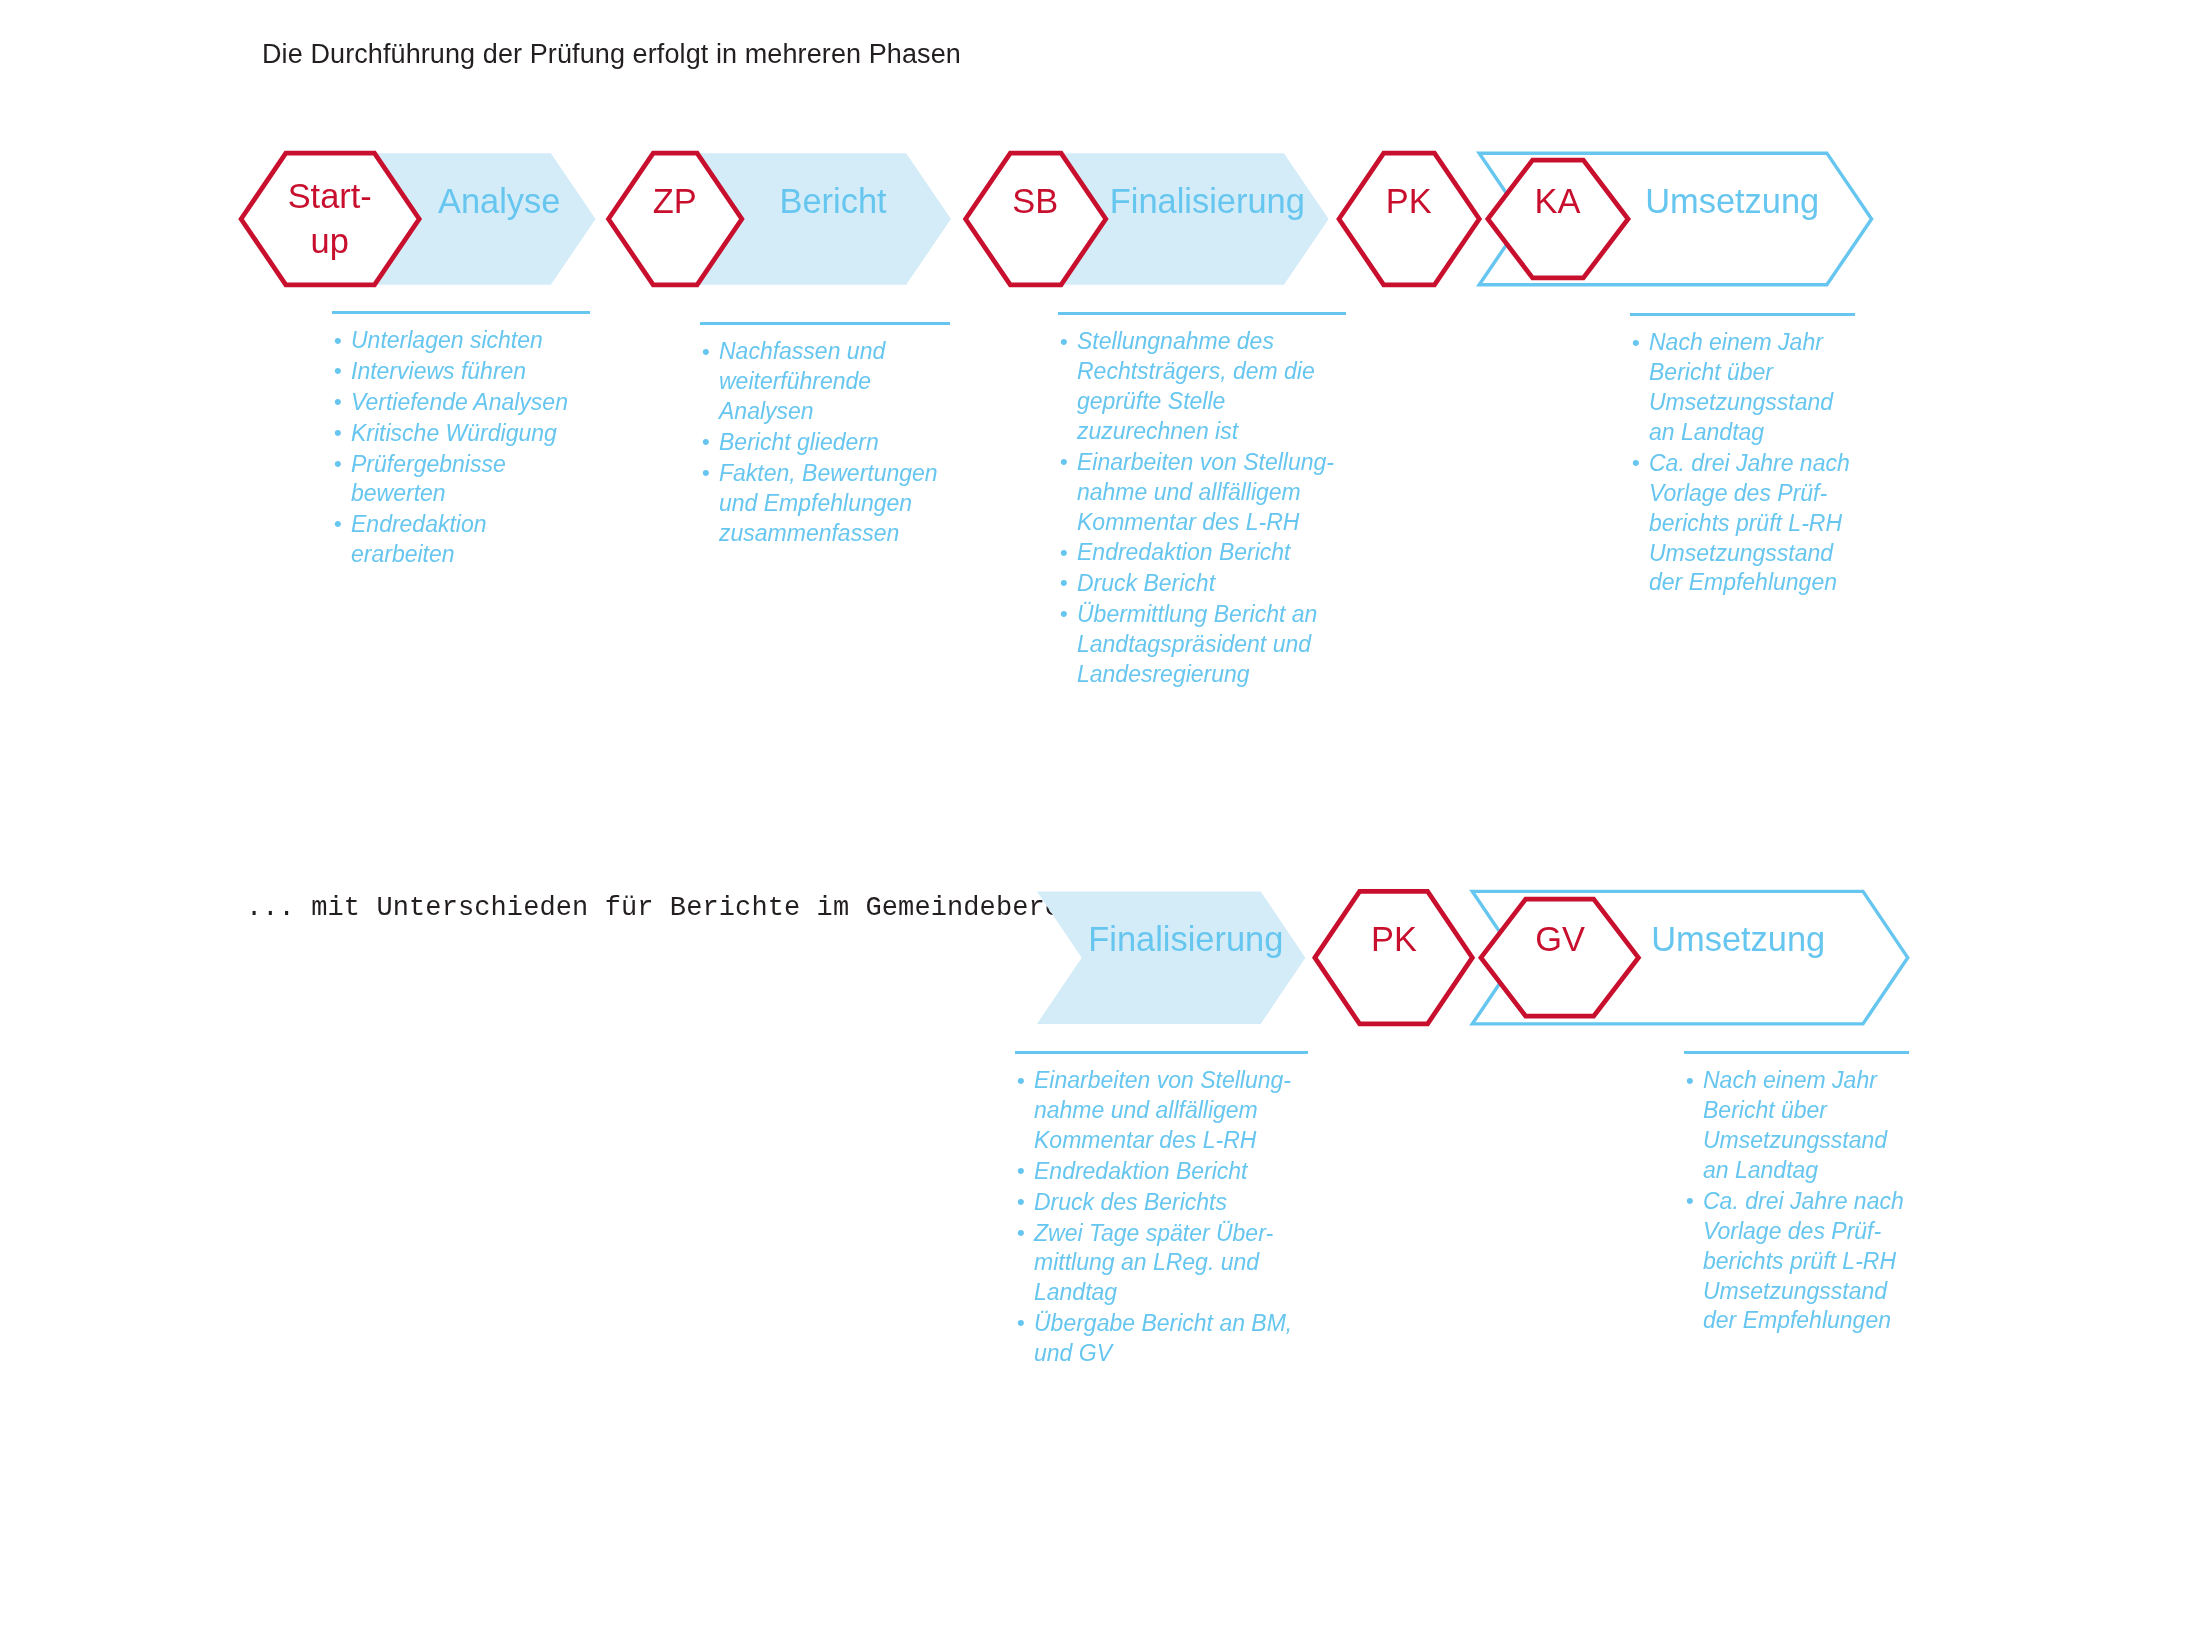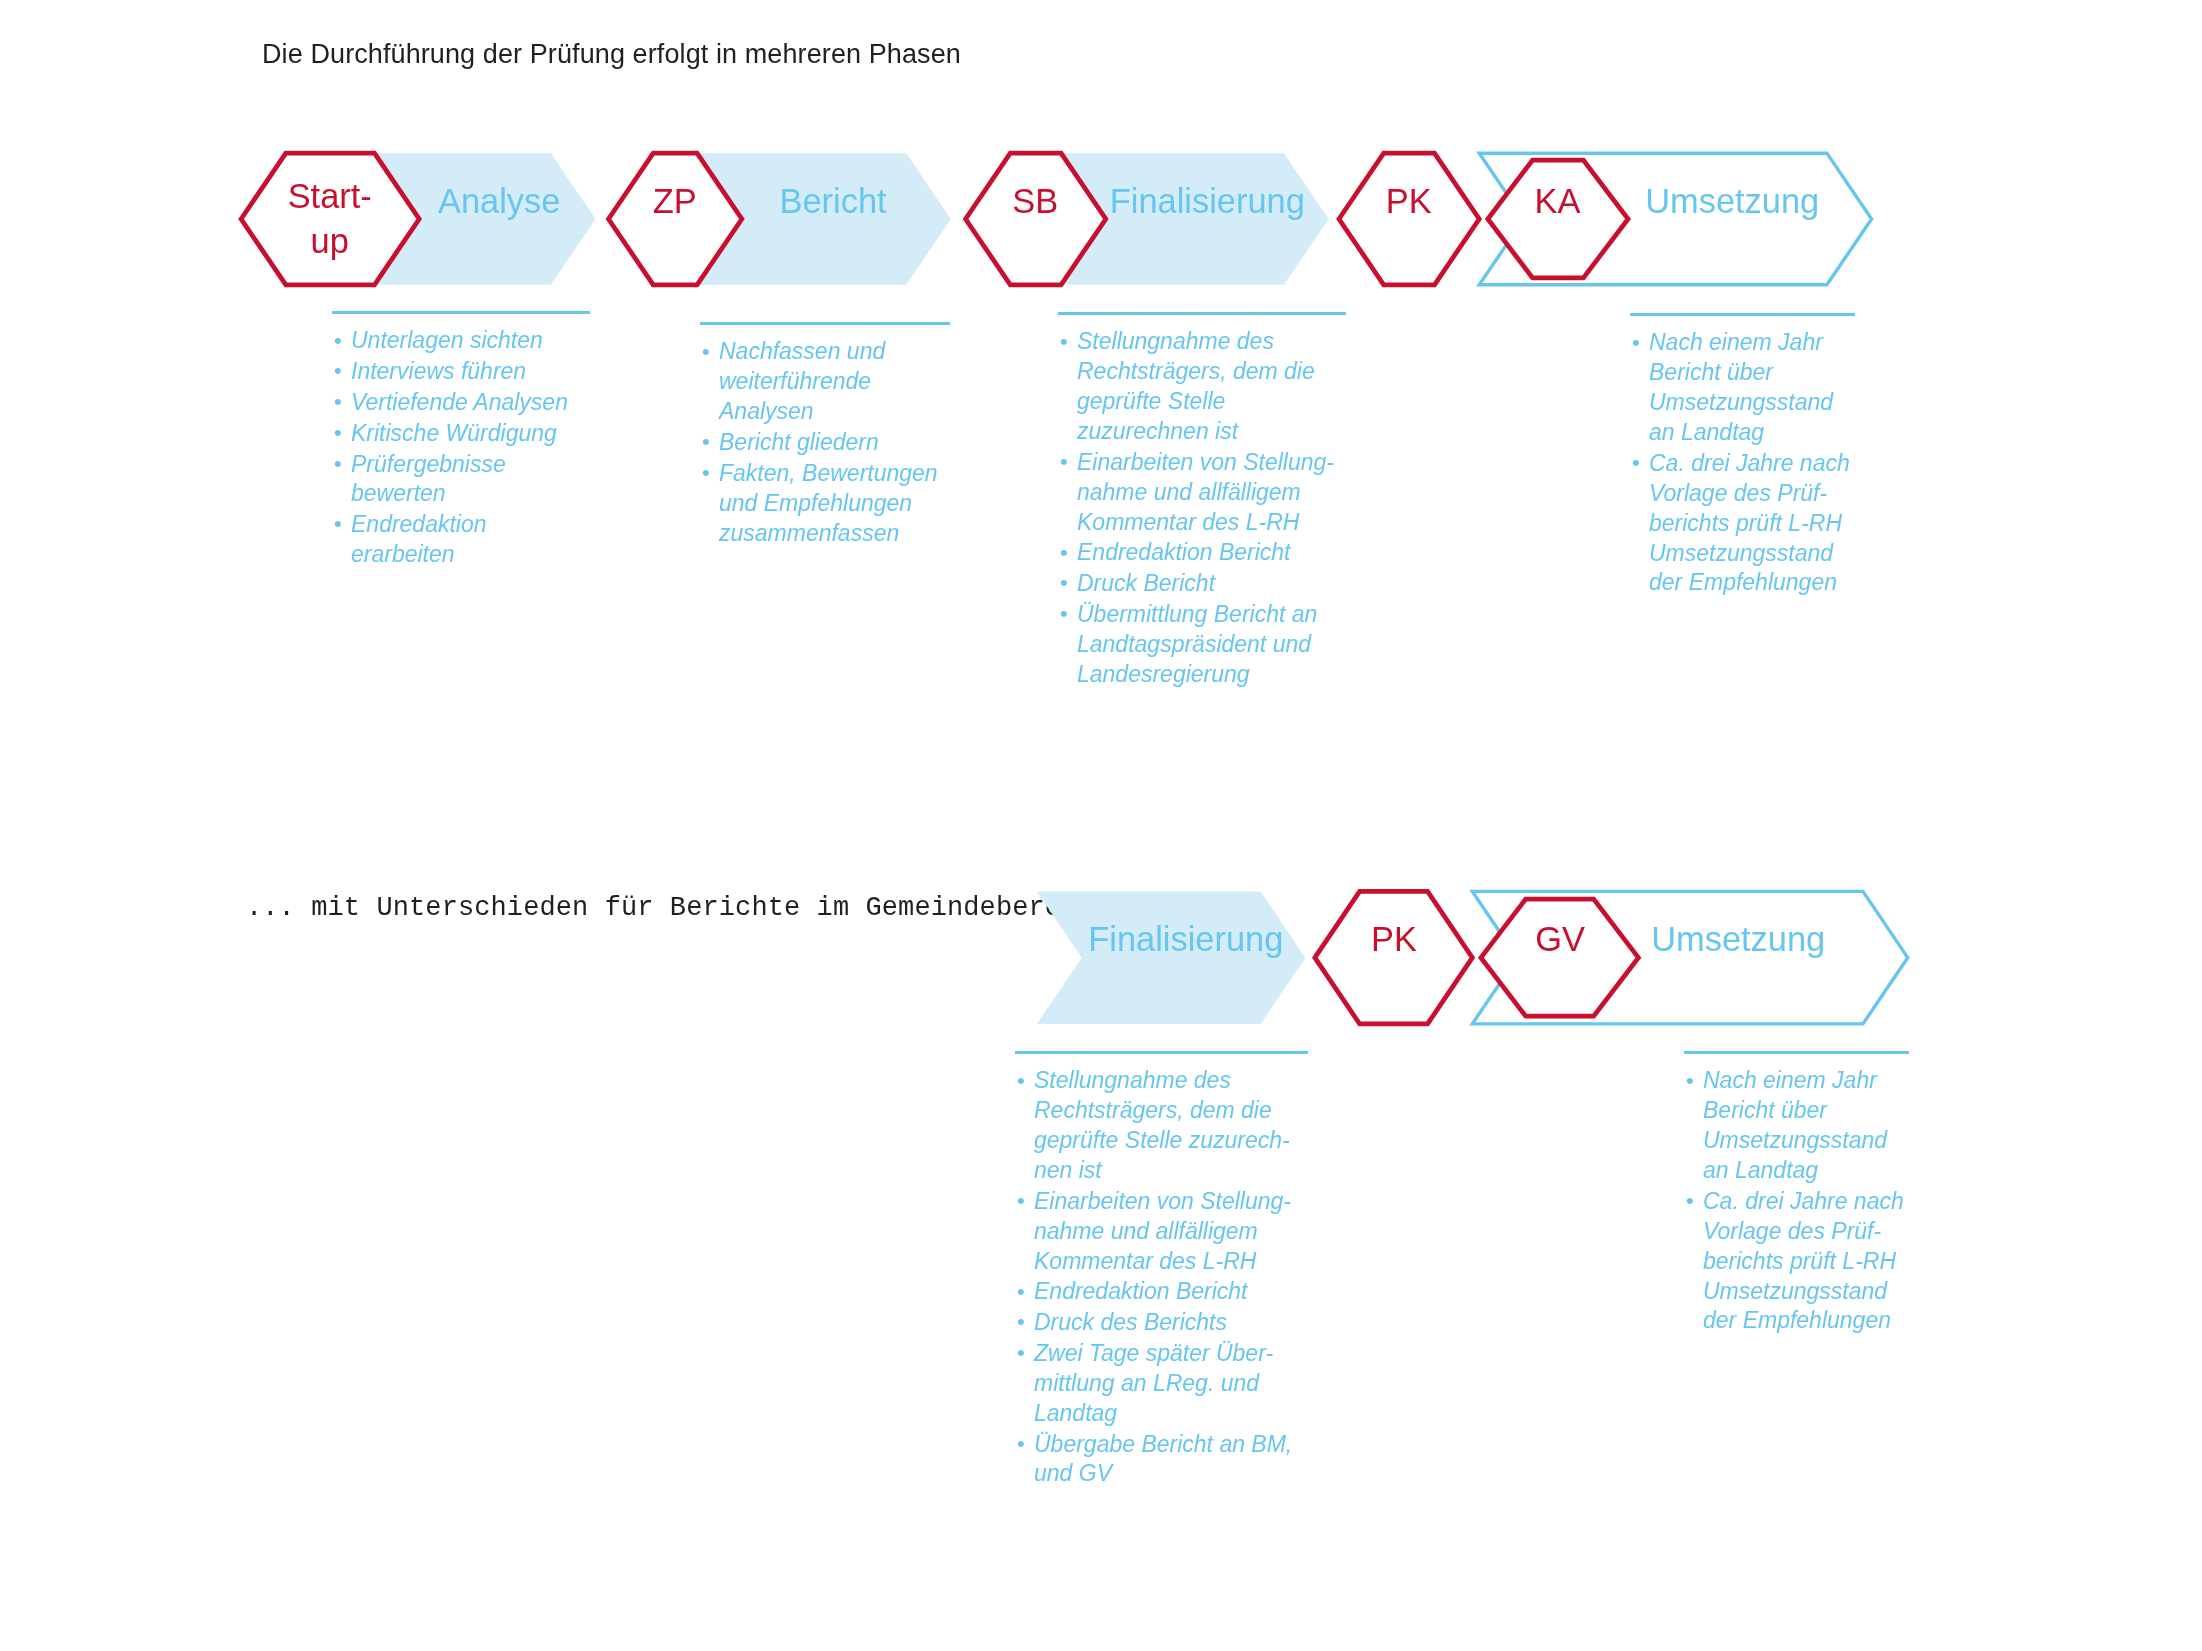--- a/index.html
+++ b/index.html
@@ -211,21 +211,20 @@
     <div class="col-rule"></div>
     <ul class="col-list">
       <li>Nach einem Jahr Bericht über Umsetzungsstand an Landtag</li>
       <li>Ca. drei Jahre nach Vorlage des Prüf-berichts prüft L-RH Umsetzungsstand der Empfehlungen</li>
     </ul>
   </div>
 
   <div class="bullet-col" style="left:1015px; top:1051px; width:293px;">
     <div class="col-rule"></div>
     <ul class="col-list">
-      <li>Stellungnahme des Rechtsträgers, dem die geprüfte Stelle zuzurech-nen ist</li>
       <li>Einarbeiten von Stellung-nahme und allfälligem Kommentar des L-RH</li>
       <li>Endredaktion Bericht</li>
       <li>Druck des Berichts</li>
       <li>Zwei Tage später Über-mittlung an LReg. und Landtag</li>
       <li>Übergabe Bericht an BM, und GV</li>
     </ul>
   </div>
 
 
   <div class="bullet-col" style="left:1684px; top:1051px; width:225px;">

